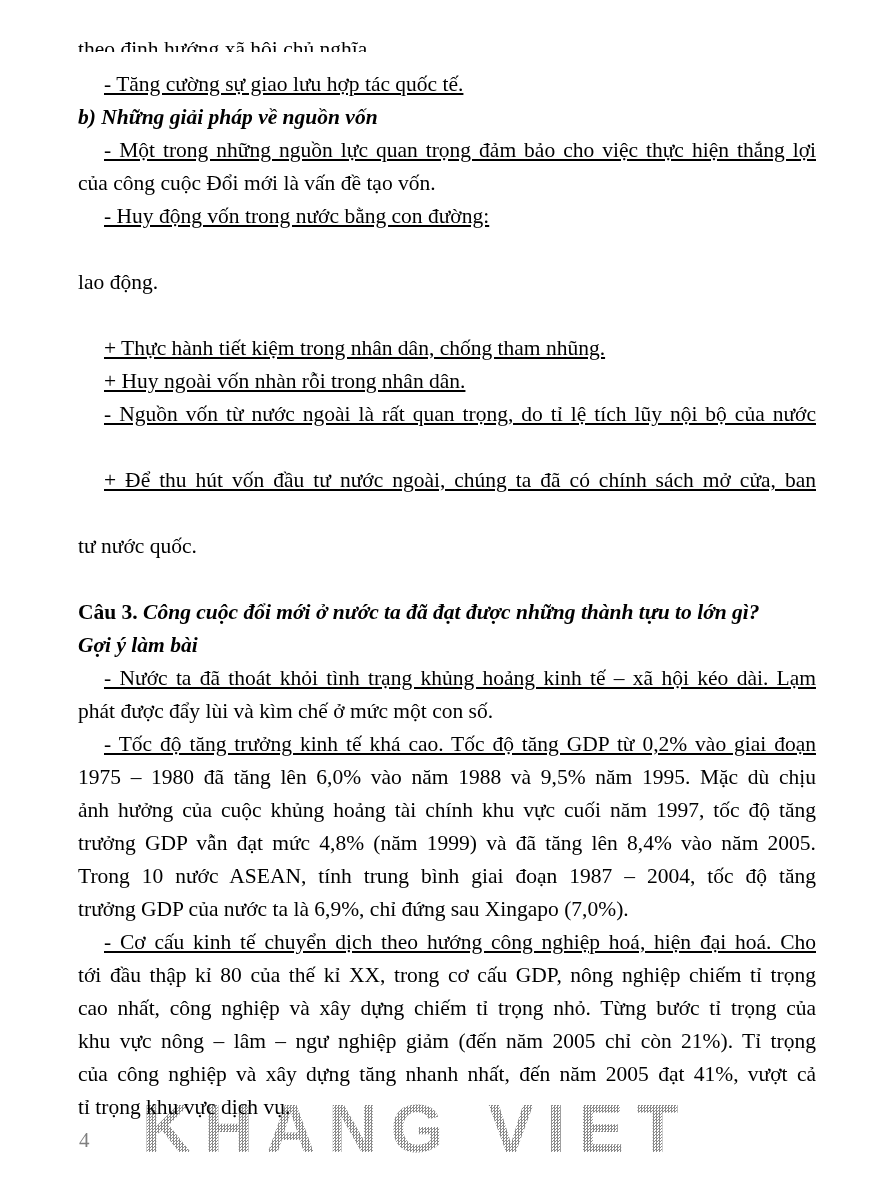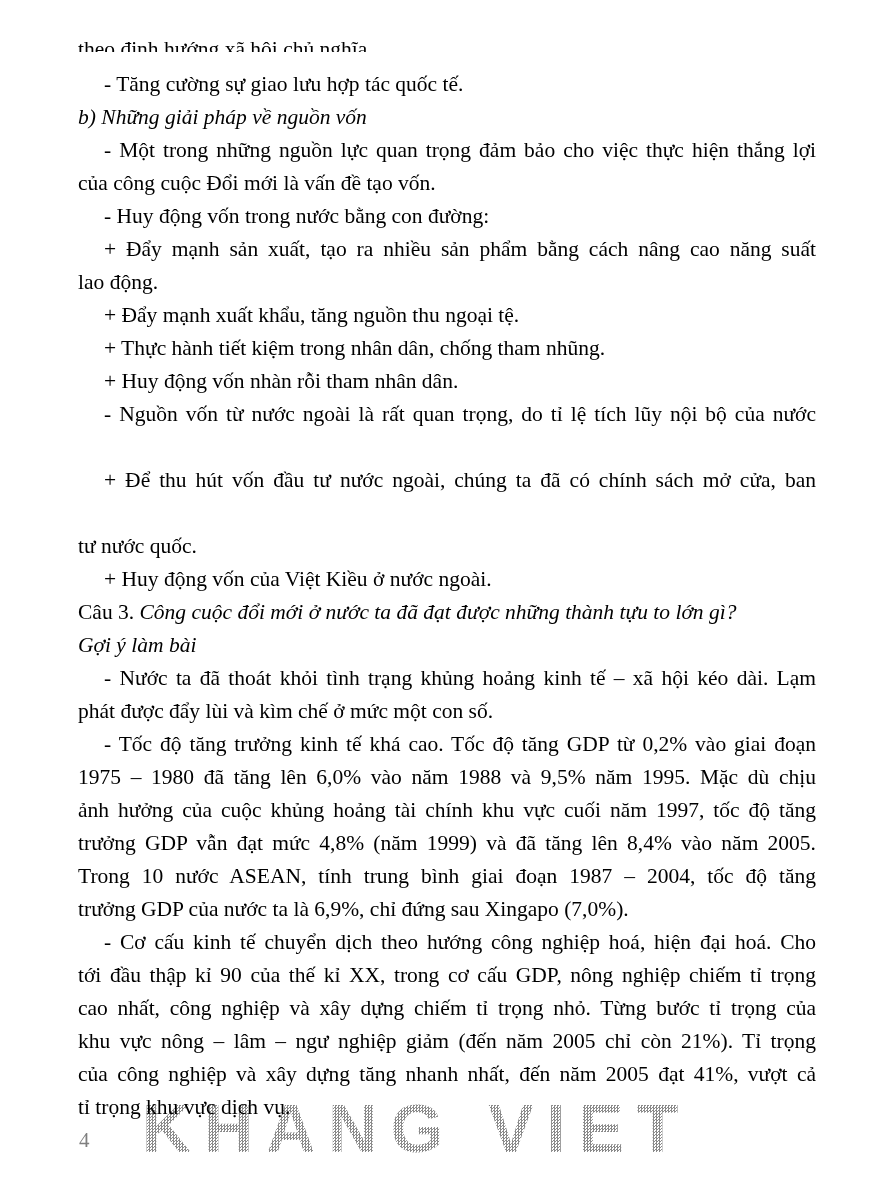--- a/index.html
+++ b/index.html
@@ -1,23 +1,23 @@
 <!DOCTYPE html>
 <html><head>
 <meta charset="utf-8">
 <style>
   html, body { margin:0; padding:0; background:#ffffff; }
   body { width:894px; height:1204px; position:relative; overflow:hidden;
          font-family:"Liberation Serif","DejaVu Serif",serif; color:#000; }
   .page { position:absolute; left:0; top:16px; width:820px; height:1204px; }
   .line { position:absolute; left:78px; width:738px; font-size:21.5px; line-height:33px; height:33px; white-space:nowrap; }
-  .ind { padding-left:26px; width:712px; }
+  .ind { padding-left:26px; width:712px;text-decoration:underline; }
   .just { text-align:justify; text-align-last:justify; }
-  .bi { font-weight:normal; font-style:italic; }
-  .b { font-weight:normal; }
+  .bi { font-weight:bold; font-style:italic; }
+  .b { font-weight:bold; }
   .center { text-align:left; }
   .cut { top:17px; clip-path: inset(0 0 14px 0); }
   .watermark { position:absolute; left:142px; top:1080px; width:672px; height:64px;
      font-family:"Liberation Sans","DejaVu Sans",sans-serif; font-weight:bold; font-size:68px;
      line-height:64px; letter-spacing:13px; white-space:nowrap;
      color:transparent;
      background-image: repeating-conic-gradient(#8a8a8a 0% 25%, #ffffff 0% 50%);
      background-size:3px 3px;
      -webkit-background-clip:text; background-clip:text; }
   .pagenum { position:absolute; left:79px; top:1112px; font-size:21px; color:#7f7f7f; }
@@ -26,46 +26,43 @@
 <body>
 
 <div class="page">
 
   <div class="line cut" style="top:17px">theo định hướng xã hội chủ nghĩa.</div>
   <div class="line ind" style="top:52px">- Tăng cường sự giao lưu hợp tác quốc tế.</div>
   <div class="line bi" style="top:85px">b) Những giải pháp về nguồn vốn</div>
   <div class="line ind just" style="top:118px">- Một trong những nguồn lực quan trọng đảm bảo cho việc thực hiện thắng lợi</div>
   <div class="line" style="top:151px">của công cuộc Đổi mới là vấn đề tạo vốn.</div>
   <div class="line ind" style="top:184px">- Huy động vốn trong nước bằng con đường:</div>
-  <div class="line ind just" style="top:217px">+ Đẩy mạnh sản xuất, tạo ra nhiều sản phẩm bằng cách nâng cao năng suất</div>
   <div class="line" style="top:250px">lao động.</div>
-  <div class="line ind" style="top:283px">+ Đẩy mạnh xuất khẩu, tăng nguồn thu ngoại tệ.</div>
   <div class="line ind" style="top:316px">+ Thực hành tiết kiệm trong nhân dân, chống tham nhũng.</div>
-  <div class="line ind" style="top:349px">+ Huy động vốn nhàn rỗi tham nhân dân.</div>
+  <div class="line ind" style="top:349px">+ Huy ngoài vốn nhàn rỗi trong nhân dân.</div>
   <div class="line ind just" style="top:382px">- Nguồn vốn từ nước ngoài là rất quan trọng, do tỉ lệ tích lũy nội bộ của nước</div>
   <div class="line ind just" style="top:448px">+ Để thu hút vốn đầu tư nước ngoài, chúng ta đã có chính sách mở cửa, ban</div>
   <div class="line" style="top:514px">tư nước quốc.</div>
-  <div class="line ind" style="top:547px">+ Huy động vốn của Việt Kiều ở nước ngoài.</div>
 
   <div class="line" style="top:580px">
     <span class="b">Câu 3.</span>
     <span class="bi">Công cuộc đổi mới ở nước ta đã đạt được những thành tựu to lớn gì?</span>
   </div>
   <div class="line bi center" style="top:613px">Gợi ý làm bài</div>
 
   <div class="line ind just" style="top:646px">- Nước ta đã thoát khỏi tình trạng khủng hoảng kinh tế – xã hội kéo dài. Lạm</div>
   <div class="line" style="top:679px">phát được đẩy lùi và kìm chế ở mức một con số.</div>
   <div class="line ind just" style="top:712px">- Tốc độ tăng trưởng kinh tế khá cao. Tốc độ tăng GDP từ 0,2% vào giai đoạn</div>
   <div class="line just" style="top:745px">1975 – 1980 đã tăng lên 6,0% vào năm 1988 và 9,5% năm 1995. Mặc dù chịu</div>
   <div class="line just" style="top:778px">ảnh hưởng của cuộc khủng hoảng tài chính khu vực cuối năm 1997, tốc độ tăng</div>
   <div class="line just" style="top:811px">trưởng GDP vẫn đạt mức 4,8% (năm 1999) và đã tăng lên 8,4% vào năm 2005.</div>
   <div class="line just" style="top:844px">Trong 10 nước ASEAN, tính trung bình giai đoạn 1987 – 2004, tốc độ tăng</div>
   <div class="line" style="top:877px">trưởng GDP của nước ta là 6,9%, chỉ đứng sau Xingapo (7,0%).</div>
   <div class="line ind just" style="top:910px">- Cơ cấu kinh tế chuyển dịch theo hướng công nghiệp hoá, hiện đại hoá. Cho</div>
-  <div class="line just" style="top:943px">tới đầu thập kỉ 90 của thế kỉ XX, trong cơ cấu GDP, nông nghiệp chiếm tỉ trọng</div>
+  <div class="line just" style="top:943px">tới đầu thập kỉ 80 của thế kỉ XX, trong cơ cấu GDP, nông nghiệp chiếm tỉ trọng</div>
   <div class="line just" style="top:976px">cao nhất, công nghiệp và xây dựng chiếm tỉ trọng nhỏ. Từng bước tỉ trọng của</div>
   <div class="line just" style="top:1009px">khu vực nông – lâm – ngư nghiệp giảm (đến năm 2005 chỉ còn 21%). Tỉ trọng</div>
   <div class="line just" style="top:1042px">của công nghiệp và xây dựng tăng nhanh nhất, đến năm 2005 đạt 41%, vượt cả</div>
 
   <div class="watermark">KHANG VIET</div>
   <div class="line" style="top:1075px; z-index:2">tỉ trọng khu vực dịch vụ.</div>
 
   <div class="pagenum">4</div>
 </div>
 

